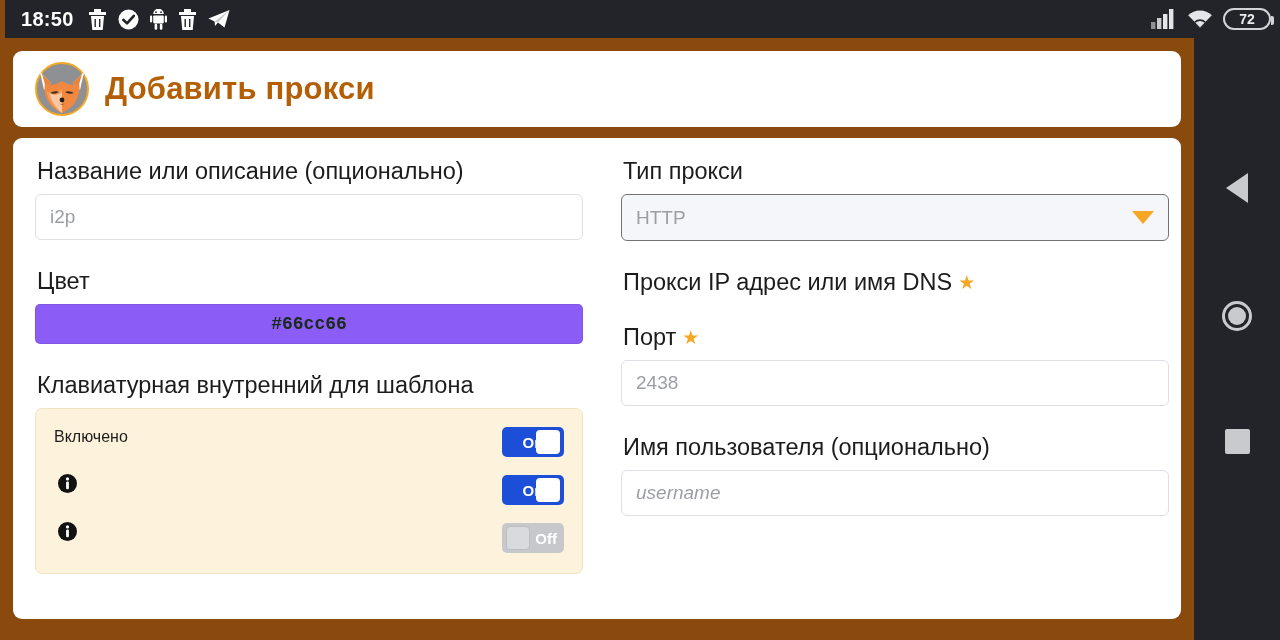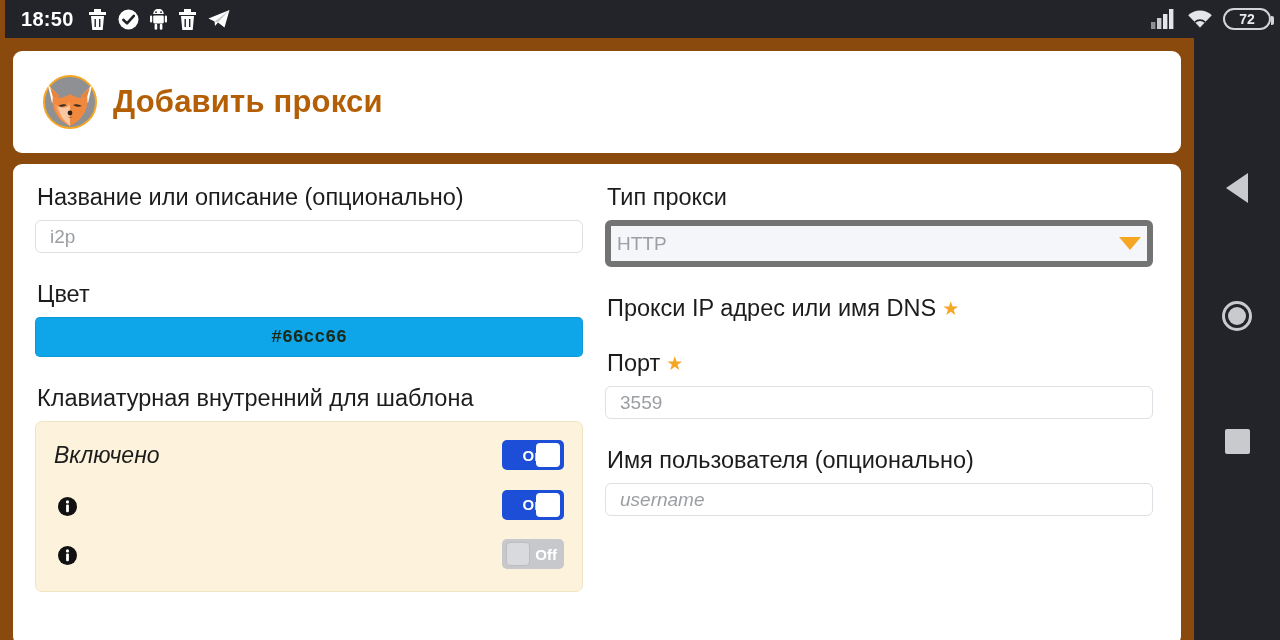--- a/index.html
+++ b/index.html
@@ -46,70 +46,70 @@
     width: 1194px; height: 602px;
     background: #8a4a0d;
     padding: 13px;
   }
 
   .card {
     background: #ffffff;
     border-radius: 9px;
   }
   .header-card {
-    height: 102px;
+    height: 76px;
     display: flex; align-items: center;
-    padding-left: 26px;
+    padding-left: 18px;
     margin-bottom: 11px;
   }
   .fox-logo { width: 62px; height: 60px; flex: 0 0 auto; }
   .header-title {
     color: #b45f06;
     font-size: 31px; font-weight: bold;
     margin-left: 12px;
     letter-spacing: .2px;
   }
 
   .main-card {
     height: 481px;
     padding: 20px 22px 0 22px;
     display: flex;
-    gap: 22px;
+    gap: 38px;
     overflow: hidden;
   }
   .col { width: 548px; flex: 0 0 auto; }
 
   .field-label {
     font-size: 23.5px; color: #1c1c1c;
     margin: 0 0 9px 2px;
     display: flex; align-items: center; gap: 6px;
     white-space: nowrap;
   }
   .field-label.gap-top { margin-top: 28px; }
 
   .star { color: #f5a623; font-size: 19px; line-height: 1; }
   .eye { width: 22px; height: 14px; display: inline-block; }
 
   .text-input {
-    width: 100%; height: 33px;
+    width: 100%; height: 46px;
     border: 1px solid #dcdfe3; border-radius: 6px;
     background: #ffffff;
     font-size: 19px; color: #9b9ea3;
     padding: 0 14px;
     display: flex; align-items: center;
     font-family: "Liberation Sans", sans-serif;
   }
   .text-input.italic { font-style: italic; }
 
   .select-input {
     width: 100%; height: 47px;
-    border: 6px solid #737373; border-radius: 6px;
+    border: 1px solid #737373; border-radius: 6px;
     background: #f4f6fa;
     font-size: 19px; color: #9b9ea3;
-    padding: 0 6px;
+    padding: 0 14px;
     display: flex; align-items: center; justify-content: space-between;
   }
   .caret {
     width: 0; height: 0;
     border-left: 11px solid transparent;
     border-right: 11px solid transparent;
     border-top: 13px solid #f5a623;
   }
 
   .color-button {
@@ -129,22 +129,22 @@
     padding: 16px 18px 20px 18px;
     margin-top: 2px;
   }
   .toggle-row {
     display: flex; align-items: flex-start; justify-content: space-between;
     gap: 14px;
     margin-bottom: 16px;
   }
   .toggle-row:last-child { margin-bottom: 0; }
   .toggle-text {
-    font-size: 23px; color: #1c1c1c; line-height: 1.42;
-    flex: 1 1 auto; padding-top: 1px; font-style: italic;
+    font-size: 16px; color: #1c1c1c; line-height: 1.42;
+    flex: 1 1 auto; padding-top: 1px;
   }
   .info-ico {
     display: inline-block; vertical-align: -3px;
     width: 19px; height: 19px; margin-left: 4px;
   }
 
   .switch {
     flex: 0 0 auto;
     width: 62px; height: 30px;
     border-radius: 5px;
@@ -279,21 +279,21 @@
     </div>
 
     <div class="card main-card">
 
       <div class="col">
 
         <div class="field-label">Название или описание (опционально)</div>
         <div class="text-input">i2p</div>
 
         <div class="field-label gap-top">Цвет</div>
-        <div class="color-button" style="background:#0ea5e9">#66cc66</div>
+        <div class="color-button" style="background:#8b5cf6">#66cc66</div>
 
         <div class="field-label gap-top">Клавиатурная внутренний для шаблона</div>
 
         <div class="toggle-panel">
 
           <div class="toggle-row">
             <div class="toggle-text">
               <span>Включено</span>
             </div>
             <div class="switch on">
@@ -343,21 +343,21 @@
 
         <div class="field-label gap-top">
           <span>Прокси IP адрес или имя DNS</span>
           <span class="star">★</span>
         </div>
 
         <div class="field-label gap-top">
           <span>Порт</span>
           <span class="star">★</span>
         </div>
-        <div class="text-input">3559</div>
+        <div class="text-input">2438</div>
 
         <div class="field-label gap-top">Имя пользователя (опционально)</div>
         <div class="text-input italic">username</div>
 
 
       </div>
     </div>
   </div>
 
   <div class="navbar">

